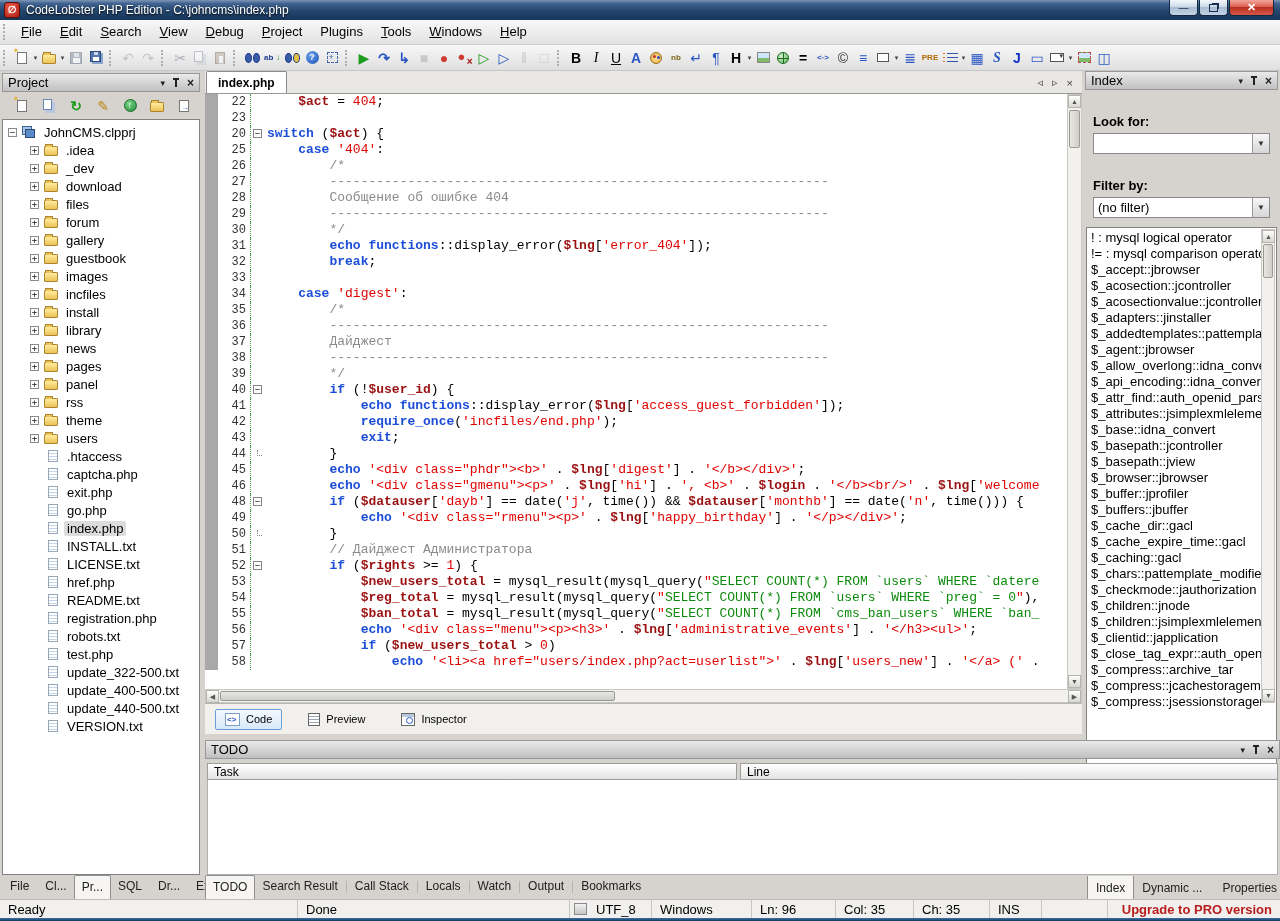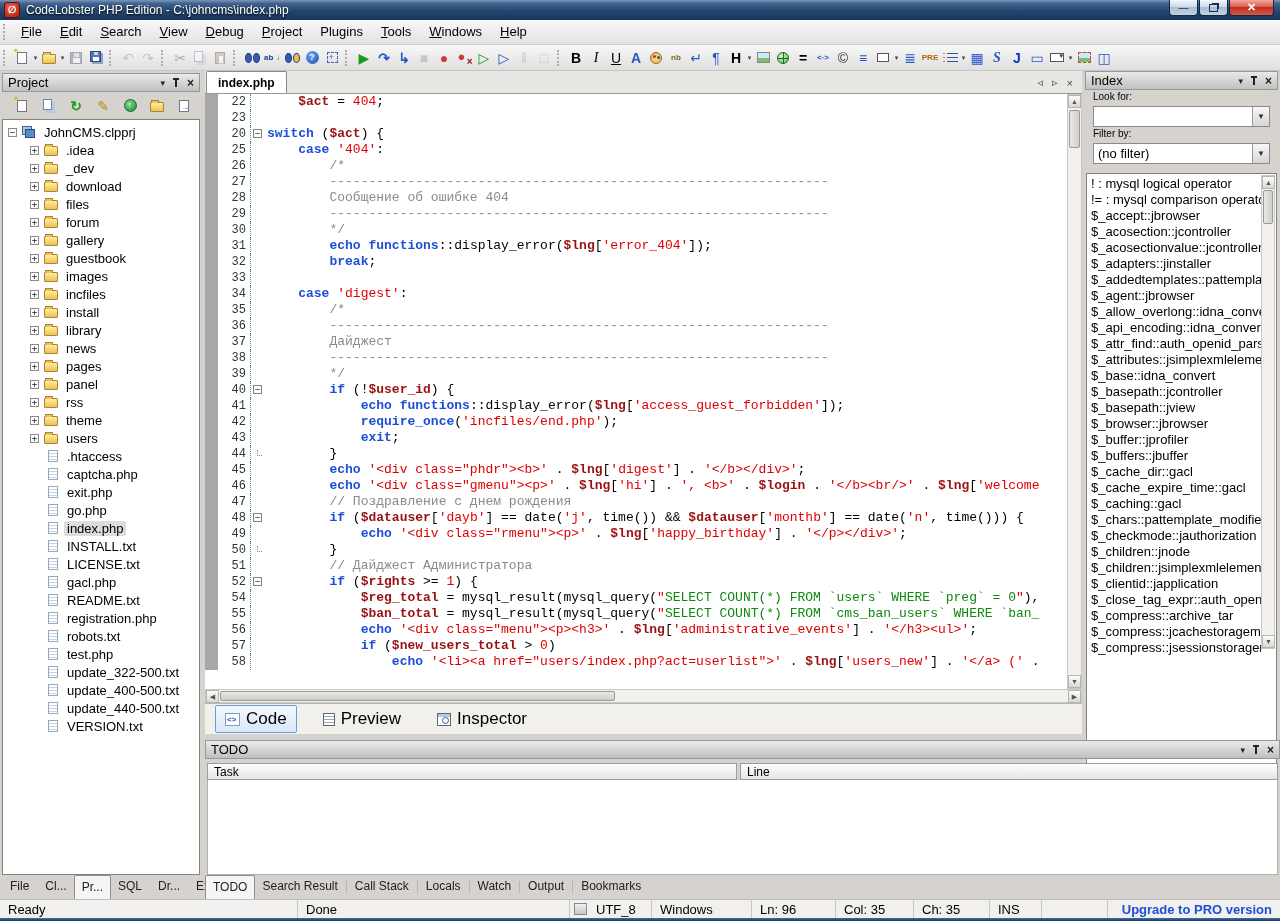--- a/index.html
+++ b/index.html
@@ -112,31 +112,31 @@
   .tk-num{color:#e00000;}
   .tk-com{color:#8a8a8a;}
   .tk-sql{color:#0d8a0d;}
   
   .sb{position:absolute;background:#f2f1ee;border:1px solid #c9c8c4;box-sizing:border-box;}
   .sb-arrow{position:absolute;width:13px;height:13px;background:linear-gradient(#fdfdfd,#d8d7d2);border:1px solid #b5b4ae;color:#555;font-size:7px;text-align:center;line-height:12px;box-sizing:border-box;}
   .sb-thumb{position:absolute;background:linear-gradient(90deg,#e8e7e2,#cfcec8);border:1px solid #9a9a94;border-radius:2px;box-sizing:border-box;}
   .sb-thumb.h{background:linear-gradient(#e8e7e2,#cfcec8);}
   
   #viewtabs{position:absolute;left:205px;top:703px;width:877px;height:31px;background:#f1f0ed;border-top:1px solid #b5b5b5;display:flex;align-items:center;padding-left:10px;gap:16px;box-sizing:border-box;}
-  .viewtab{display:flex;align-items:center;gap:6px;font-size:17px;padding:3px 9px;border:1px solid transparent;}
+  .viewtab{display:flex;align-items:center;gap:6px;font-size:11px;padding:3px 9px;border:1px solid transparent;}
   .viewtab.active{border:1px solid #6a9ed6;background:linear-gradient(#f4f9fe,#d8e8f8);border-radius:2px;}
   .code-view-icon{width:15px;height:13px;border:1px solid #7a9ec8;background:#fff;position:relative;}
   .code-view-icon::after{content:"<>";position:absolute;left:1px;top:1px;font-size:8px;font-weight:bold;color:#2a57c4;}
   .preview-view-icon{width:12px;height:13px;border:1px solid #666;background:repeating-linear-gradient(180deg,#fff 0 2px,#9aaabb 2px 3px);}
   .inspector-view-icon{width:14px;height:13px;border:1px solid #666;background:#fff;position:relative;}
   .inspector-view-icon::before{content:"";position:absolute;left:0;top:0;width:12px;height:3px;background:#b8c8d8;}
   .inspector-view-icon::after{content:"";position:absolute;right:1px;bottom:1px;width:5px;height:5px;border:1px solid #2a57c4;border-radius:50%;}
   
   #index-panel{position:absolute;left:1085px;top:71px;width:193px;height:663px;display:flex;flex-direction:column;box-sizing:border-box;}
-  .ip-label{font-size:10px;margin:1px 8px 4px;}
+  .ip-label{font-size:13px;margin:24px 8px 4px;font-weight:bold;}
   .combo{height:21px;background:#fff;border:1px solid #8a8a8a;display:flex;align-items:center;font-size:13px;margin:0 8px;box-sizing:border-box;flex:none;}
   .combo-value{padding-left:4px;white-space:nowrap;overflow:hidden;}
   .combo-btn{margin-left:auto;width:17px;height:19px;background:linear-gradient(#f7f7f7,#d6d6d6);border-left:1px solid #9a9a9a;text-align:center;font-size:8px;line-height:19px;color:#333;flex:none;box-sizing:border-box;}
   #index-list{position:relative;margin:9px 1px 0 1px;background:#fff;border:1px solid #828282;height:618px;overflow:hidden;flex:none;padding-top:2px;box-sizing:border-box;}
   .index-item{height:16px;line-height:16px;font-size:13px;white-space:nowrap;padding-left:4px;overflow:hidden;width:170px;}
   #index-hscroll{position:relative;height:14px;margin:0 1px;flex:none;}
   #index-tabs{display:flex;margin-top:17px;padding-left:2px;}
   .ip-tab{font-size:12px;padding:5px 8px;color:#222;white-space:nowrap;}
   .ip-tab.active{background:#f6f5f3;border:1px solid #8f8f8f;border-top:none;border-radius:0 0 2px 2px;}
   .ip-tabsep{width:1px;background:#aaa;margin:7px 2px;}
@@ -150,21 +150,21 @@
   
   #left-tabs{position:absolute;left:0;top:875px;width:203px;height:24px;display:flex;align-items:stretch;padding-left:3px;box-sizing:border-box;}
   #bottom-tabs{position:absolute;left:205px;top:875px;width:1075px;height:24px;display:flex;align-items:stretch;box-sizing:border-box;}
   .btab{font-size:12px;padding:4px 7px 0;color:#222;white-space:nowrap;}
   .btab.active{background:#f6f5f3;border:1px solid #8f8f8f;border-bottom:none;border-radius:2px 2px 0 0;}
   .bsep{width:1px;background:#b4b4b4;margin:6px 1px;}
   
   #statusbar{position:absolute;left:0;top:899px;width:1280px;height:19px;background:#f1f0ee;border-top:1px solid #bcbcbc;display:flex;align-items:center;font-size:13px;box-sizing:border-box;}
   .sseg{height:100%;display:flex;align-items:center;padding-left:8px;box-sizing:border-box;border-right:1px solid #c6c6c2;white-space:nowrap;overflow:hidden;}
   .status-mini-btn{width:13px;height:12px;background:linear-gradient(#f2f2f2,#c6c6c6);border:1px solid #8a8a8a;box-sizing:border-box;}
-  #status-upgrade{color:#1d4ed8;font-weight:bold;justify-content:flex-end;padding-right:8px;border-right:none;}
+  #status-upgrade{color:#b91c1c;font-weight:bold;justify-content:flex-end;padding-right:8px;border-right:none;}
   #win-border-bottom{position:absolute;left:0;top:918px;width:1280px;height:3px;background:linear-gradient(#3f71a8,#16365c);}
 </style>
 </head>
 <body>
 
 <div id="app">
 
   <div id="titlebar">
     <div class="app-icon">∅</div>
     <div id="title-text">CodeLobster PHP Edition - C:\johncms\index.php</div>
@@ -502,21 +502,21 @@
         <div class="tree-row file">
           <span class="gi file-sm"></span>
           <span class="tree-label">INSTALL.txt</span>
         </div>
         <div class="tree-row file">
           <span class="gi file-sm"></span>
           <span class="tree-label">LICENSE.txt</span>
         </div>
         <div class="tree-row file">
           <span class="gi file-sm"></span>
-          <span class="tree-label">gacl.php</span>
+          <span class="tree-label">href.php</span>
         </div>
         <div class="tree-row file">
           <span class="gi file-sm"></span>
           <span class="tree-label">README.txt</span>
         </div>
         <div class="tree-row file">
           <span class="gi file-sm"></span>
           <span class="tree-label">registration.php</span>
         </div>
         <div class="tree-row file">
@@ -574,26 +574,26 @@
       <div class="code-line"><span class="ln-margin"></span><span class="ln-num">37</span><span class="ln-fold"></span><span class="ln-code"><span class="tk-pln">        </span><span class="tk-com">Дайджест</span></span></div>
       <div class="code-line"><span class="ln-margin"></span><span class="ln-num">38</span><span class="ln-fold"></span><span class="ln-code"><span class="tk-pln">        </span><span class="tk-com">----------------------------------------------------------------</span></span></div>
       <div class="code-line"><span class="ln-margin"></span><span class="ln-num">39</span><span class="ln-fold"></span><span class="ln-code"><span class="tk-pln">        </span><span class="tk-com">*/</span></span></div>
       <div class="code-line"><span class="ln-margin"></span><span class="ln-num">40</span><span class="ln-fold"><span class="fold-box">−</span></span><span class="ln-code"><span class="tk-pln">        </span><span class="tk-kw">if</span><span class="tk-pln"> (!</span><span class="tk-var">$user_id</span><span class="tk-pln">) {</span></span></div>
       <div class="code-line"><span class="ln-margin"></span><span class="ln-num">41</span><span class="ln-fold"></span><span class="ln-code"><span class="tk-pln">            </span><span class="tk-kw">echo</span><span class="tk-pln"> </span><span class="tk-kw">functions</span><span class="tk-pln">::display_error(</span><span class="tk-var">$lng</span><span class="tk-pln">[</span><span class="tk-str">'access_guest_forbidden'</span><span class="tk-pln">]);</span></span></div>
       <div class="code-line"><span class="ln-margin"></span><span class="ln-num">42</span><span class="ln-fold"></span><span class="ln-code"><span class="tk-pln">            </span><span class="tk-kw">require_once</span><span class="tk-pln">(</span><span class="tk-str">'incfiles/end.php'</span><span class="tk-pln">);</span></span></div>
       <div class="code-line"><span class="ln-margin"></span><span class="ln-num">43</span><span class="ln-fold"></span><span class="ln-code"><span class="tk-pln">            </span><span class="tk-kw">exit</span><span class="tk-pln">;</span></span></div>
       <div class="code-line"><span class="ln-margin"></span><span class="ln-num">44</span><span class="ln-fold"><span class="fold-end"></span></span><span class="ln-code"><span class="tk-pln">        }</span></span></div>
       <div class="code-line"><span class="ln-margin"></span><span class="ln-num">45</span><span class="ln-fold"></span><span class="ln-code"><span class="tk-pln">        </span><span class="tk-kw">echo</span><span class="tk-pln"> </span><span class="tk-str">'&lt;div class="phdr"&gt;&lt;b&gt;'</span><span class="tk-pln"> . </span><span class="tk-var">$lng</span><span class="tk-pln">[</span><span class="tk-str">'digest'</span><span class="tk-pln">] . </span><span class="tk-str">'&lt;/b&gt;&lt;/div&gt;'</span><span class="tk-pln">;</span></span></div>
       <div class="code-line"><span class="ln-margin"></span><span class="ln-num">46</span><span class="ln-fold"></span><span class="ln-code"><span class="tk-pln">        </span><span class="tk-kw">echo</span><span class="tk-pln"> </span><span class="tk-str">'&lt;div class="gmenu"&gt;&lt;p&gt;'</span><span class="tk-pln"> . </span><span class="tk-var">$lng</span><span class="tk-pln">[</span><span class="tk-str">'hi'</span><span class="tk-pln">] . </span><span class="tk-str">', &lt;b&gt;'</span><span class="tk-pln"> . </span><span class="tk-var">$login</span><span class="tk-pln"> . </span><span class="tk-str">'&lt;/b&gt;&lt;br/&gt;'</span><span class="tk-pln"> . </span><span class="tk-var">$lng</span><span class="tk-pln">[</span><span class="tk-str">'welcome</span></span></div>
-      <div class="code-line"><span class="ln-margin"></span><span class="ln-num">47</span><span class="ln-fold"></span><span class="ln-code"><span class="tk-pln">        </span><span class="tk-com">// Поздравление с днем рождения</span></span></div>
       <div class="code-line"><span class="ln-margin"></span><span class="ln-num">48</span><span class="ln-fold"><span class="fold-box">−</span></span><span class="ln-code"><span class="tk-pln">        </span><span class="tk-kw">if</span><span class="tk-pln"> (</span><span class="tk-var">$datauser</span><span class="tk-pln">[</span><span class="tk-str">'dayb'</span><span class="tk-pln">] == date(</span><span class="tk-str">'j'</span><span class="tk-pln">, time()) &amp;&amp; </span><span class="tk-var">$datauser</span><span class="tk-pln">[</span><span class="tk-str">'monthb'</span><span class="tk-pln">] == date(</span><span class="tk-str">'n'</span><span class="tk-pln">, time())) {</span></span></div>
       <div class="code-line"><span class="ln-margin"></span><span class="ln-num">49</span><span class="ln-fold"></span><span class="ln-code"><span class="tk-pln">            </span><span class="tk-kw">echo</span><span class="tk-pln"> </span><span class="tk-str">'&lt;div class="rmenu"&gt;&lt;p&gt;'</span><span class="tk-pln"> . </span><span class="tk-var">$lng</span><span class="tk-pln">[</span><span class="tk-str">'happy_birthday'</span><span class="tk-pln">] . </span><span class="tk-str">'&lt;/p&gt;&lt;/div&gt;'</span><span class="tk-pln">;</span></span></div>
       <div class="code-line"><span class="ln-margin"></span><span class="ln-num">50</span><span class="ln-fold"><span class="fold-end"></span></span><span class="ln-code"><span class="tk-pln">        }</span></span></div>
       <div class="code-line"><span class="ln-margin"></span><span class="ln-num">51</span><span class="ln-fold"></span><span class="ln-code"><span class="tk-pln">        </span><span class="tk-com">// Дайджест Администратора</span></span></div>
       <div class="code-line"><span class="ln-margin"></span><span class="ln-num">52</span><span class="ln-fold"><span class="fold-box">−</span></span><span class="ln-code"><span class="tk-pln">        </span><span class="tk-kw">if</span><span class="tk-pln"> (</span><span class="tk-var">$rights</span><span class="tk-pln"> &gt;= </span><span class="tk-num">1</span><span class="tk-pln">) {</span></span></div>
+      <div class="code-line"><span class="ln-margin"></span><span class="ln-num">53</span><span class="ln-fold"></span><span class="ln-code"><span class="tk-pln">            </span><span class="tk-var">$new_users_total</span><span class="tk-pln"> = mysql_result(mysql_query(</span><span class="tk-str">"</span><span class="tk-sql">SELECT COUNT(*) FROM `users` WHERE `datere</span></span></div>
       <div class="code-line"><span class="ln-margin"></span><span class="ln-num">54</span><span class="ln-fold"></span><span class="ln-code"><span class="tk-pln">            </span><span class="tk-var">$reg_total</span><span class="tk-pln"> = mysql_result(mysql_query(</span><span class="tk-str">"</span><span class="tk-sql">SELECT COUNT(*) FROM `users` WHERE `preg` = 0</span><span class="tk-str">"</span><span class="tk-pln">),</span></span></div>
       <div class="code-line"><span class="ln-margin"></span><span class="ln-num">55</span><span class="ln-fold"></span><span class="ln-code"><span class="tk-pln">            </span><span class="tk-var">$ban_total</span><span class="tk-pln"> = mysql_result(mysql_query(</span><span class="tk-str">"</span><span class="tk-sql">SELECT COUNT(*) FROM `cms_ban_users` WHERE `ban_</span></span></div>
       <div class="code-line"><span class="ln-margin"></span><span class="ln-num">56</span><span class="ln-fold"></span><span class="ln-code"><span class="tk-pln">            </span><span class="tk-kw">echo</span><span class="tk-pln"> </span><span class="tk-str">'&lt;div class="menu"&gt;&lt;p&gt;&lt;h3&gt;'</span><span class="tk-pln"> . </span><span class="tk-var">$lng</span><span class="tk-pln">[</span><span class="tk-str">'administrative_events'</span><span class="tk-pln">] . </span><span class="tk-str">'&lt;/h3&gt;&lt;ul&gt;'</span><span class="tk-pln">;</span></span></div>
       <div class="code-line"><span class="ln-margin"></span><span class="ln-num">57</span><span class="ln-fold"></span><span class="ln-code"><span class="tk-pln">            </span><span class="tk-kw">if</span><span class="tk-pln"> (</span><span class="tk-var">$new_users_total</span><span class="tk-pln"> &gt; </span><span class="tk-num">0</span><span class="tk-pln">)</span></span></div>
       <div class="code-line"><span class="ln-margin"></span><span class="ln-num">58</span><span class="ln-fold"></span><span class="ln-code"><span class="tk-pln">                </span><span class="tk-kw">echo</span><span class="tk-pln"> </span><span class="tk-str">'&lt;li&gt;&lt;a href="users/index.php?act=userlist"&gt;'</span><span class="tk-pln"> . </span><span class="tk-var">$lng</span><span class="tk-pln">[</span><span class="tk-str">'users_new'</span><span class="tk-pln">] . </span><span class="tk-str">'&lt;/a&gt; ('</span><span class="tk-pln"> .</span></span></div>
     </div>
 
   <div class="sb" style="left:1067px;top:94px;width:15px;height:595px;">
     <div class="sb-arrow" style="left:0;top:0;">▲</div>
     <div class="sb-thumb" style="left:1px;top:15px;width:11px;height:38px;"></div>

